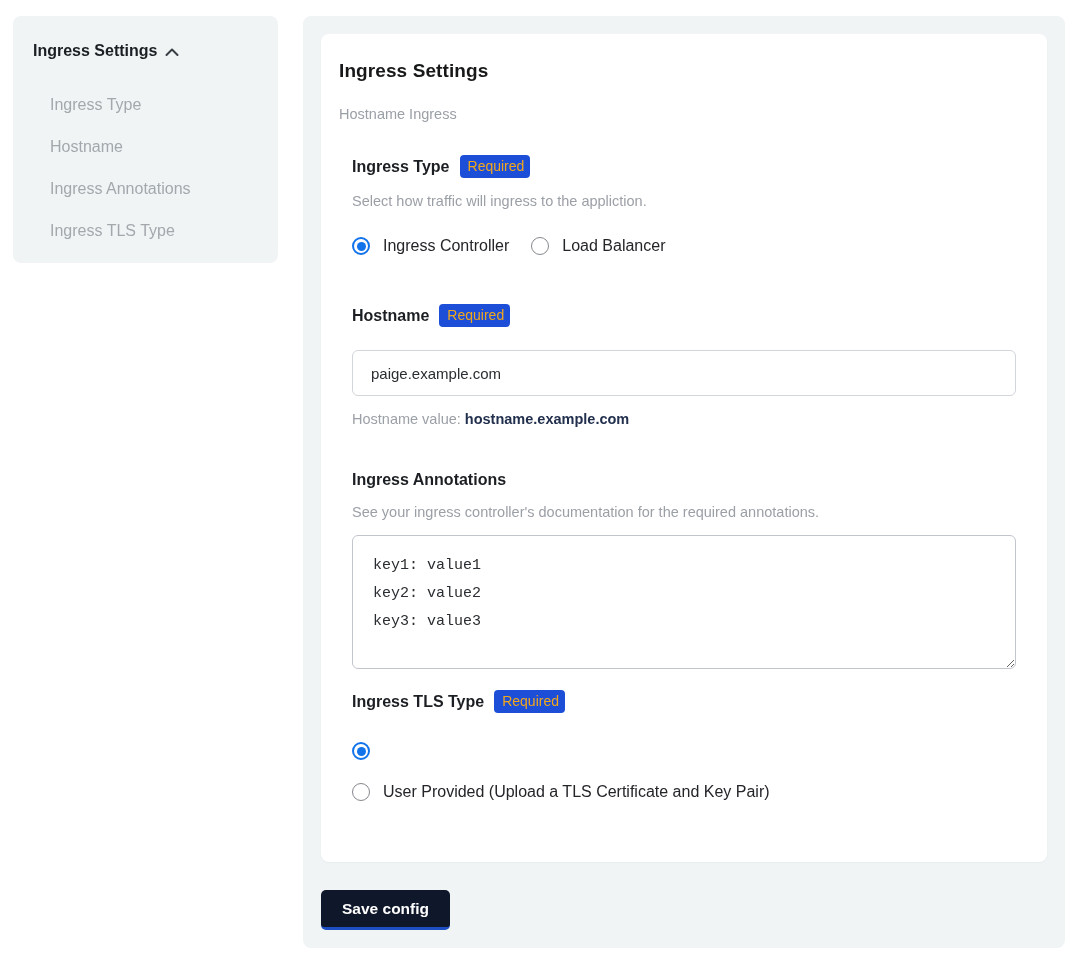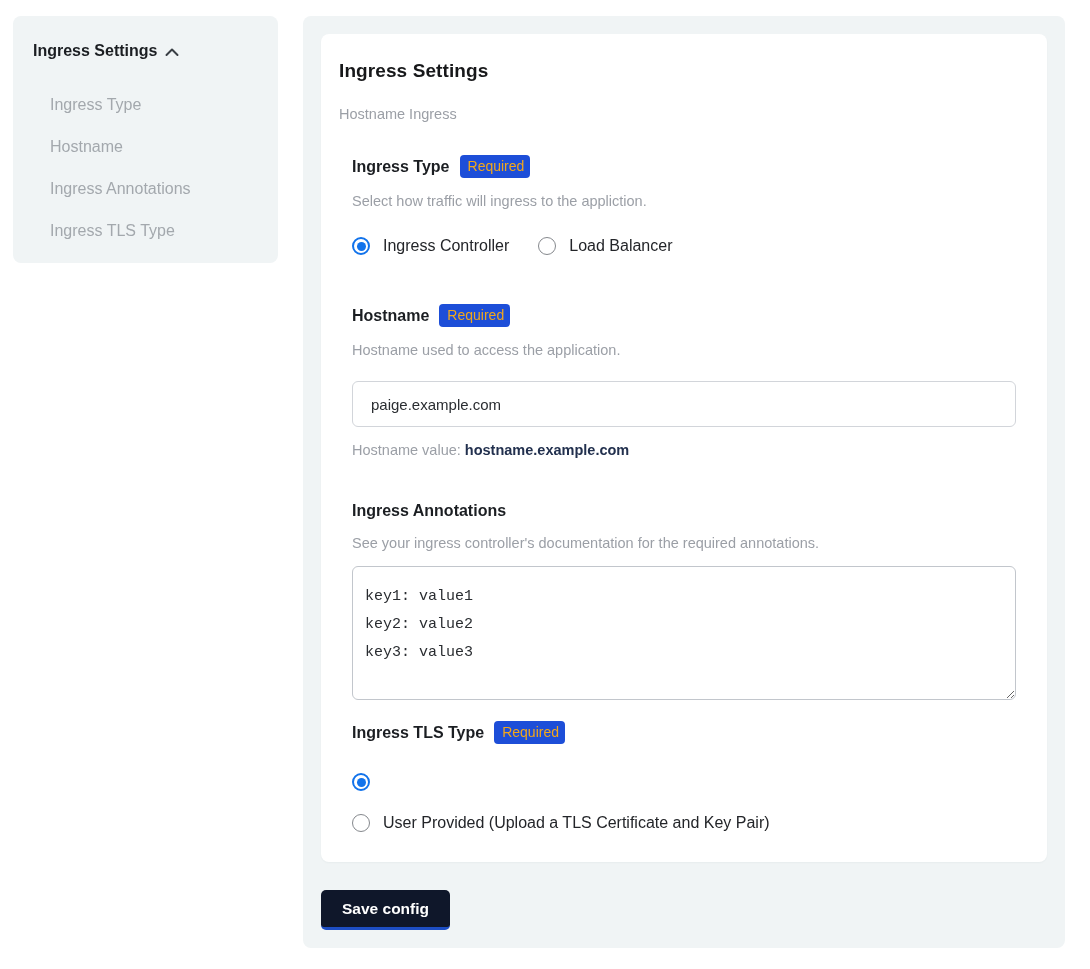--- a/index.html
+++ b/index.html
@@ -79,21 +79,21 @@
     padding: 3px 6px 4px 8px;
     border-radius: 4px;
   }
   .section-desc {
     margin-top: 15px;
     font-size: 14.5px;
     color: #9b9fa6;
   }
 
   
-  .radio-row { display: flex; gap: 29px; }
+  .radio-row { display: flex; gap: 22px; }
   .radio {
     display: flex; align-items: center; gap: 13px;
     cursor: pointer;
   }
   .radio-circle {
     width: 18px; height: 18px;
     border-radius: 50%;
     border: 1.5px solid #85888d;
     background: #ffffff;
     position: relative;
@@ -136,21 +136,21 @@
   }
   .default-line b { color: #22304e; font-weight: bold; }
 
   
   .annotations-area {
     display: block;
     width: 664px; height: 134px;
     margin-top: 15px;
     border: 1px solid #c2c6cc;
     border-radius: 6px;
-    padding: 16px 12px;
+    padding: 16px 20px;
     font-family: "Liberation Mono", "DejaVu Sans Mono", monospace;
     font-size: 15px;
     line-height: 28px;
     color: #2a2d31;
     resize: both;
     outline: none;
     background: #fff;
   }
 
   
@@ -217,21 +217,20 @@
           <span class="radio-label">Load Balancer</span>
         </label>
       </div>
     </section>
 
     <section class="section sec-host">
       <div class="section-head">
         <span class="section-label">Hostname</span>
         <span class="badge">Required</span>
       </div>
-      <div class="section-desc">Hostname used to access the application.</div>
       <input class="text-input" type="text" value="paige.example.com" style="">
       <div class="default-line">
         <span>Hostname value: </span><b>hostname.example.com</b>
       </div>
     </section>
 
     <section class="section sec-annot">
       <div class="section-head">
         <span class="section-label">Ingress Annotations</span>
       </div>

